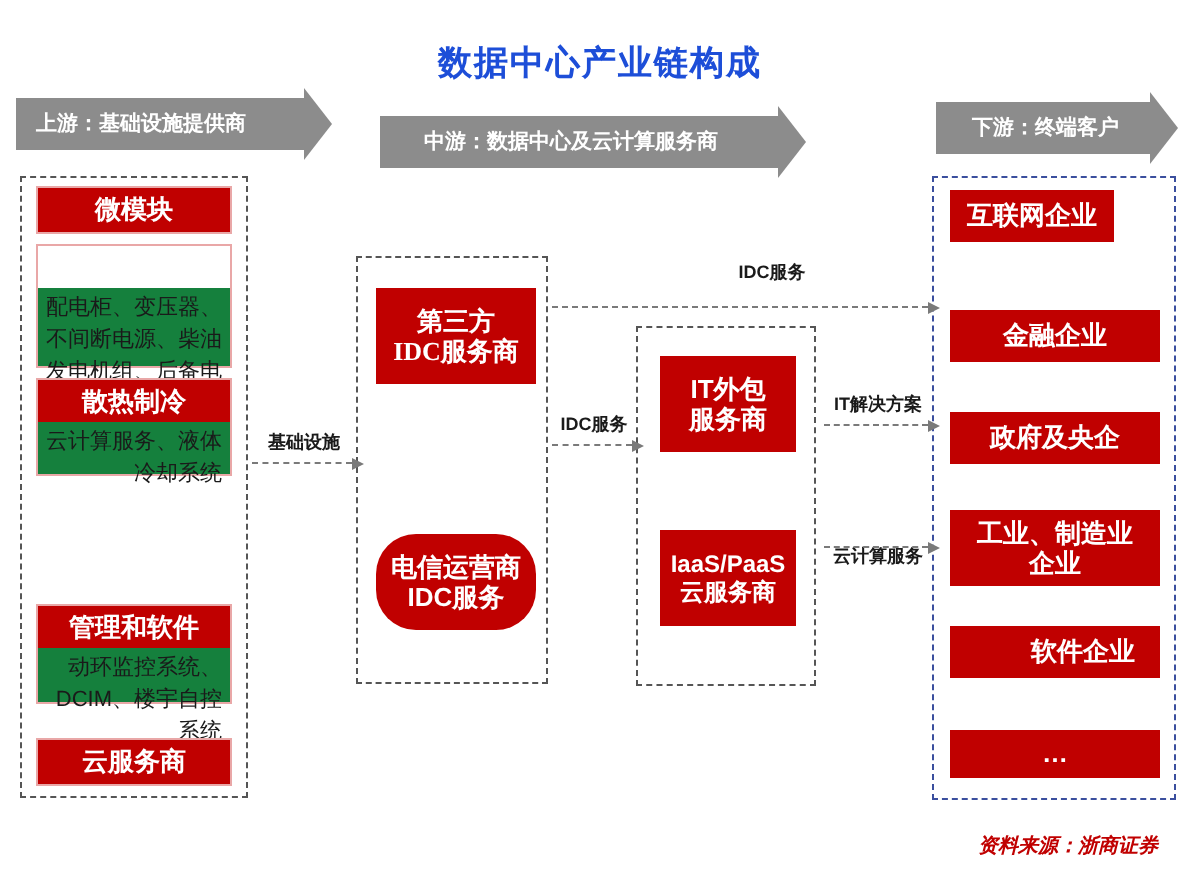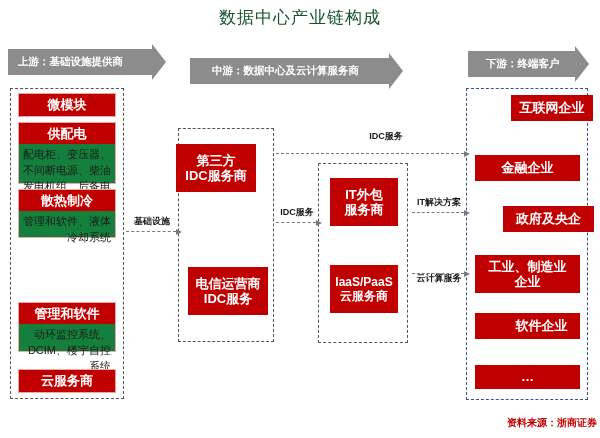--- a/index.html
+++ b/index.html
@@ -7,23 +7,23 @@
     width:600px;height:438px;
     background:#ffffff;
     font-family:"Liberation Sans","DejaVu Sans",sans-serif;
     overflow:hidden;
     position:relative;
   }
   #stage{position:absolute;left:0;top:0;width:600px;height:438px;}
 
   
   .title{
-    position:absolute;left:0;top:6px;width:600px;
+    position:absolute;left:0;top:20px;width:600px;
     text-align:center;
-    font-size:17px;font-weight:normal;color:#14532d;
+    font-size:17px;font-weight:bold;color:#1d4ed8;
     letter-spacing:1px;
   }
 
   
   .banner{
     position:absolute;height:26px;
     background:#8c8c8c;
     color:#ffffff;
     font-size:10.5px;font-weight:bold;
     display:flex;align-items:center;
@@ -87,22 +87,22 @@
     border-left:6px solid #7a7a7a;
   }
   .connlbl{
     position:absolute;
     font-size:9px;font-weight:bold;color:#1a1a1a;
     white-space:nowrap;text-align:center;
   }
 
   
   .source{
-    position:absolute;right:3px;bottom:8px;
-    font-size:10px;font-weight:bold;
+    position:absolute;right:21px;bottom:8px;
+    font-size:10px;font-weight:bold;font-style:italic;
     color:#C00000;
     white-space:nowrap;
   }
 </style>
 </head>
 <body>
 
 <div id="stage">
 
   <div class="title">数据中心产业链构成</div>
@@ -122,74 +122,73 @@
     <span class="arrowhead"></span>
   </div>
 
   <div class="frame" style="left:10px;top:88px;width:114px;height:311px;"></div>
 
   <div class="unit" style="left:18px;top:93px;width:98px;height:24px;">
     <div class="rbox s13" style="left:0;top:0;width:96px;height:22px;">微模块</div>
   </div>
 
   <div class="unit" style="left:18px;top:122px;width:98px;height:62px;">
-    <div class="rbox s13" style="left:0;top:0;width:96px;height:21px;">供配电</div>
     <div class="dbox" style="left:0;top:21px;width:96px;height:39px;border:none;">配电柜、变压器、不间断电源、柴油发电机组、后备电池</div>
   </div>
 
   <div class="unit" style="left:18px;top:189px;width:98px;height:49px;">
     <div class="rbox s13" style="left:0;top:0;width:96px;height:21px;">散热制冷</div>
-    <div class="dbox" style="left:0;top:21px;width:96px;height:26px;border:none;">管理和软件、液体冷却系统</div>
+    <div class="dbox" style="left:0;top:21px;width:96px;height:26px;border:none;">云计算服务、液体冷却系统</div>
   </div>
 
 
   <div class="unit" style="left:18px;top:302px;width:98px;height:50px;">
     <div class="rbox s13" style="left:0;top:0;width:96px;height:21px;">管理和软件</div>
     <div class="dbox" style="left:0;top:21px;width:96px;height:27px;border:none;">动环监控系统、DCIM、楼宇自控系统</div>
   </div>
 
   <div class="unit" style="left:18px;top:369px;width:98px;height:24px;">
     <div class="rbox s13" style="left:0;top:0;width:96px;height:22px;">云服务商</div>
   </div>
 
   <div class="frame" style="left:178px;top:128px;width:96px;height:214px;"></div>
 
-  <div class="rbox s13" style="left:176px;top:144px;width:80px;height:48px;">
+  <div class="rbox s13" style="left:188px;top:144px;width:80px;height:48px;font-family:Liberation Serif, serif;">
     <span style="white-space:pre-line;">第三方
 IDC服务商</span>
   </div>
 
-  <div class="rbox s13" style="left:188px;top:267px;width:80px;height:48px;">
+  <div class="rbox s13" style="left:188px;top:267px;width:80px;height:48px;border-radius:20px;">
     <span style="white-space:pre-line;">电信运营商
 IDC服务</span>
   </div>
 
   <div class="frame" style="left:318px;top:163px;width:90px;height:180px;"></div>
 
   <div class="rbox s13" style="left:330px;top:178px;width:68px;height:48px;">
     <span style="white-space:pre-line;">IT外包
 服务商</span>
   </div>
 
   <div class="rbox s12" style="left:330px;top:265px;width:68px;height:48px;">
     <span style="white-space:pre-line;">IaaS/PaaS
 云服务商</span>
   </div>
 
   <div class="frame blue" style="left:466px;top:88px;width:122px;height:312px;"></div>
 
-  <div class="rbox s13" style="left:475px;top:95px;width:82px;height:26px;margin-left:36px;">
+  <div class="rbox s13" style="left:475px;top:95px;width:82px;height:26px;">
     <span style="white-space:pre-line;">互联网企业</span>
   </div>
 
   <div class="rbox s13" style="left:475px;top:155px;width:105px;height:26px;">
     <span style="white-space:pre-line;">金融企业</span>
   </div>
 
-  <div class="rbox s13" style="left:475px;top:206px;width:91px;height:26px;margin-left:28px;">
+  <div class="rbox s13" style="left:475px;top:206px;width:105px;height:26px;">
     <span style="white-space:pre-line;">政府及央企</span>
   </div>
 
   <div class="rbox s13" style="left:475px;top:255px;width:105px;height:38px;">
     <span style="white-space:pre-line;">工业、制造业
 企业</span>
   </div>
 
   <div class="rbox s13" style="left:475px;top:313px;width:105px;height:26px;padding-left:28px;">
     <span style="white-space:pre-line;">软件企业</span>

